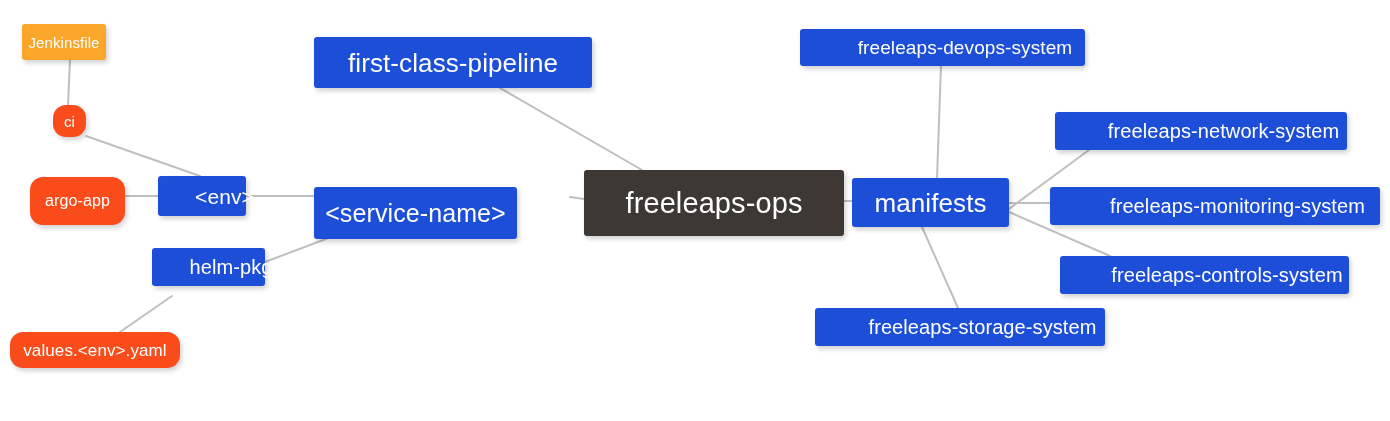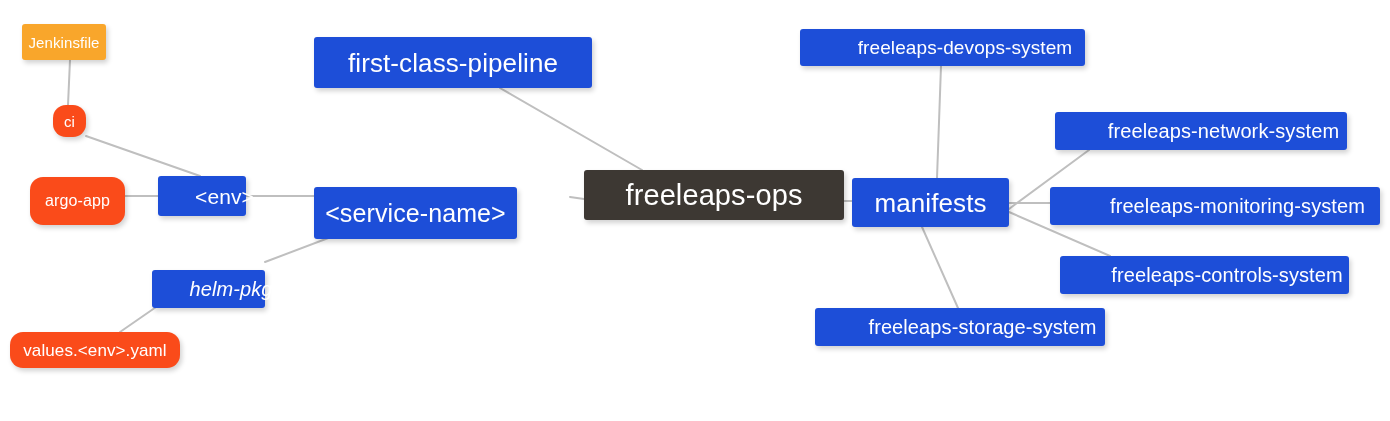--- a/index.html
+++ b/index.html
@@ -84,27 +84,27 @@
       </div>
       <div class="node node-green" style="left: 158px; top: 176px; width: 88px; height: 40px; font-size: 21px; justify-content: center;">
         <span>&lt;env&gt;</span>
       </div>
       <div class="node node-blue" style="left: 314px; top: 171px; width: 203px; height: 52px; font-size: 25px; margin-top: 16px;">
         <span>&lt;service-name&gt;</span>
       </div>
       <div class="node node-blue" style="left: 314px; top: 37px; width: 278px; height: 51px; font-size: 26px;">
         <span>first-class-pipeline</span>
       </div>
-      <div class="node node-root" style="left: 584px; top: 170px; width: 260px; height: 50px; font-size: 29px;">
+      <div class="node node-root" style="left: 584px; top: 170px; width: 260px; height: 66px; font-size: 29px;">
         <span>freeleaps-ops</span>
       </div>
       <div class="node node-blue" style="left: 852px; top: 178px; width: 157px; height: 49px; font-size: 26px;">
         <span>manifests</span>
       </div>
-      <div class="node node-green" style="left: 152px; top: 270px; width: 113px; height: 38px; font-size: 20px; font-style: italic;">
+      <div class="node node-green" style="left: 152px; top: 248px; width: 113px; height: 38px; font-size: 20px;">
         <span>helm-pkg</span>
       </div>
       <div class="node node-red" style="left: 10px; top: 332px; width: 170px; height: 36px; font-size: 17px; text-align: right;">
         <span>values.&lt;env&gt;.yaml</span>
       </div>
       <div class="node node-green" style="left: 800px; top: 29px; width: 285px; height: 37px; font-size: 19px;">
         <span>freeleaps-devops-system</span>
       </div>
       <div class="node node-green" style="left: 1055px; top: 112px; width: 292px; height: 38px; font-size: 20px;">
         <span>freeleaps-network-system</span>

